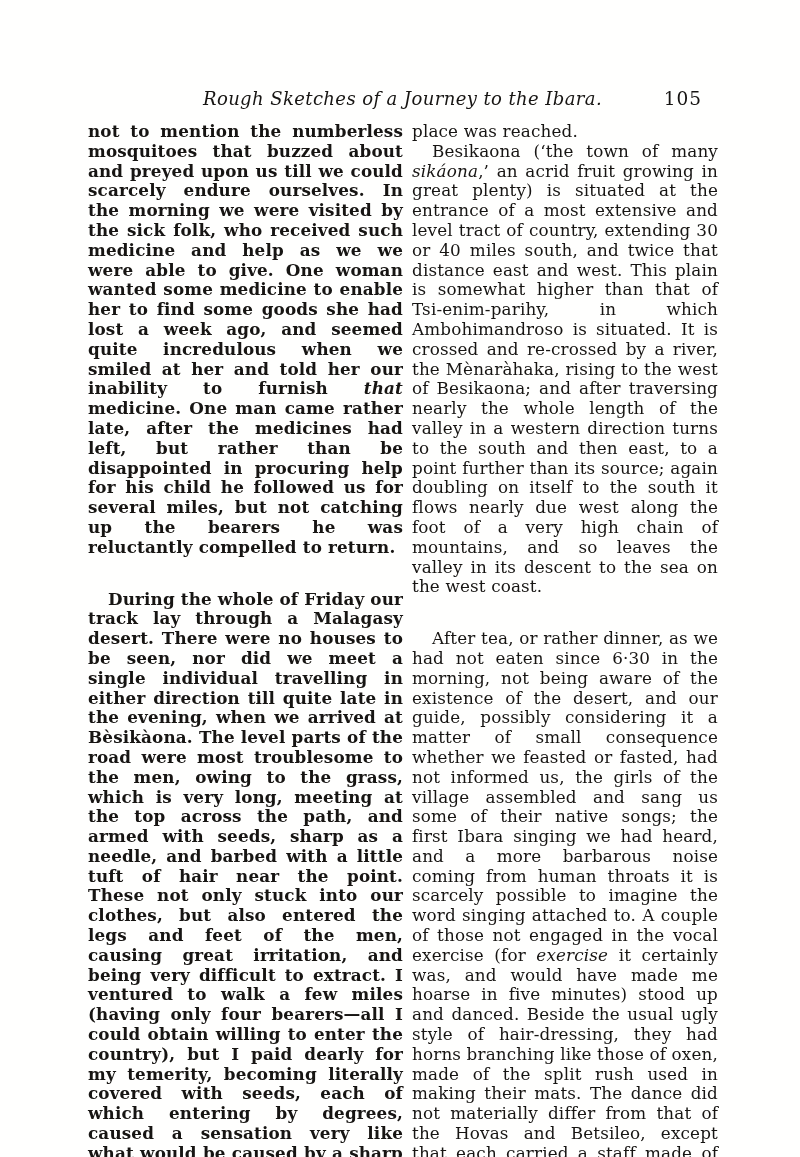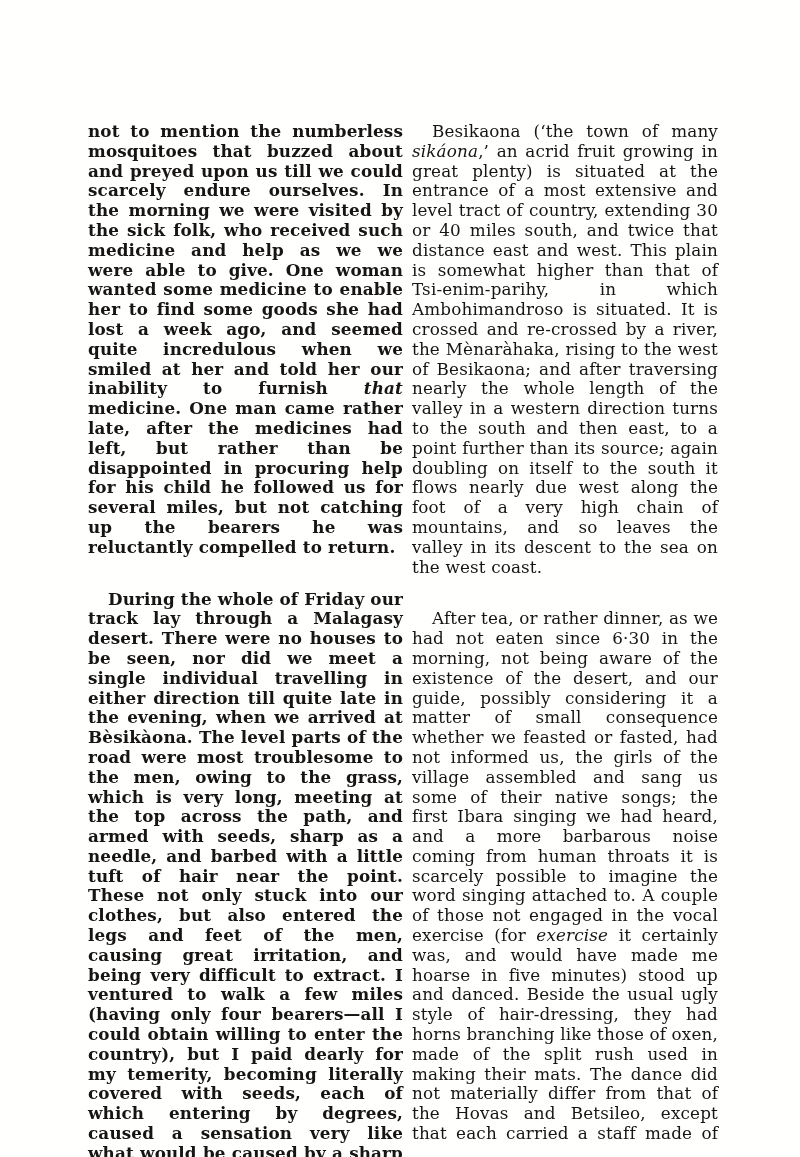--- a/index.html
+++ b/index.html
@@ -52,24 +52,29 @@
   }
   .para.indent { text-indent: 20px; }
   .para.last-justify { text-align-last: justify; margin-top: 32px; }
   .para i { font-style: italic; }
 </style>
 </head>
 <body>
 
 <div class="page">
 
+  <header class="running-head">
+    <div class="head-title">Rough Sketches of a Journey to the Ibara.</div>
+    <div class="page-number">105</div>
+  </header>
 
   <div class="col col-left">
     <p class="para"><span>not to mention the numberless mosquitoes that buzzed about and preyed upon us till we could scarcely endure ourselves. In the morning we were visited by the sick folk, who received such medicine and help as we we were able to give. One woman wanted some medicine to enable her to find some goods she had lost a week ago, and seemed quite incredulous when we smiled at her and told her our inability to furnish </span><i>that</i><span> medicine. One man came rather late, after the medicines had left, but rather than be disappointed in procuring help for his child he followed us for several miles, but not catching up the bearers he was reluctantly compelled to return.</span></p>
     <p class="para indent last-justify"><span>During the whole of Friday our track lay through a Malagasy desert. There were no houses to be seen, nor did we meet a single individual travelling in either direction till quite late in the evening, when we arrived at Bèsikàona. The level parts of the road were most troublesome to the men, owing to the grass, which is very long, meeting at the top across the path, and armed with seeds, sharp as a needle, and barbed with a little tuft of hair near the point. These not only stuck into our clothes, but also entered the legs and feet of the men, causing great irritation, and being very difficult to extract. I ventured to walk a few miles (having only four bearers—all I could obtain willing to enter the country), but I paid dearly for my temerity, becoming literally covered with seeds, each of which entering by degrees, caused a sensation very like what would be caused by a sharp hair brush, and having commenced to walk, I found that of compulsion I must walk on, until the sleeping-</span></p>
   </div>
 
   <div class="col col-right">
+    <p class="para"><span>place was reached.</span></p>
     <p class="para indent"><span>Besikaona (‘the town of many </span><i>sikáona</i><span>,’ an acrid fruit growing in great plenty) is situated at the entrance of a most extensive and level tract of country, extending 30 or 40 miles south, and twice that distance east and west. This plain is somewhat higher than that of Tsi-enim-parihy, in which Ambohimandroso is situated. It is crossed and re-crossed by a river, the Mènaràhaka, rising to the west of Besikaona; and after traversing nearly the whole length of the valley in a western direction turns to the south and then east, to a point further than its source; again doubling on itself to the south it flows nearly due west along the foot of a very high chain of mountains, and so leaves the valley in its descent to the sea on the west coast.</span></p>
     <p class="para indent last-justify"><span>After tea, or rather dinner, as we had not eaten since 6·30 in the morning, not being aware of the existence of the desert, and our guide, possibly considering it a matter of small consequence whether we feasted or fasted, had not informed us, the girls of the village assembled and sang us some of their native songs; the first Ibara singing we had heard, and a more barbarous noise coming from human throats it is scarcely possible to imagine the word singing attached to. A couple of those not engaged in the vocal exercise (for </span><i>exercise</i><span> it certainly was, and would have made me hoarse in five minutes) stood up and danced. Beside the usual ugly style of hair-dressing, they had horns branching like those of oxen, made of the split rush used in making their mats. The dance did not materially differ from that of the Hovas and Betsileo, except that each carried a staff made of</span></p>
   </div>
 
 </div>
 
 </body></html>

